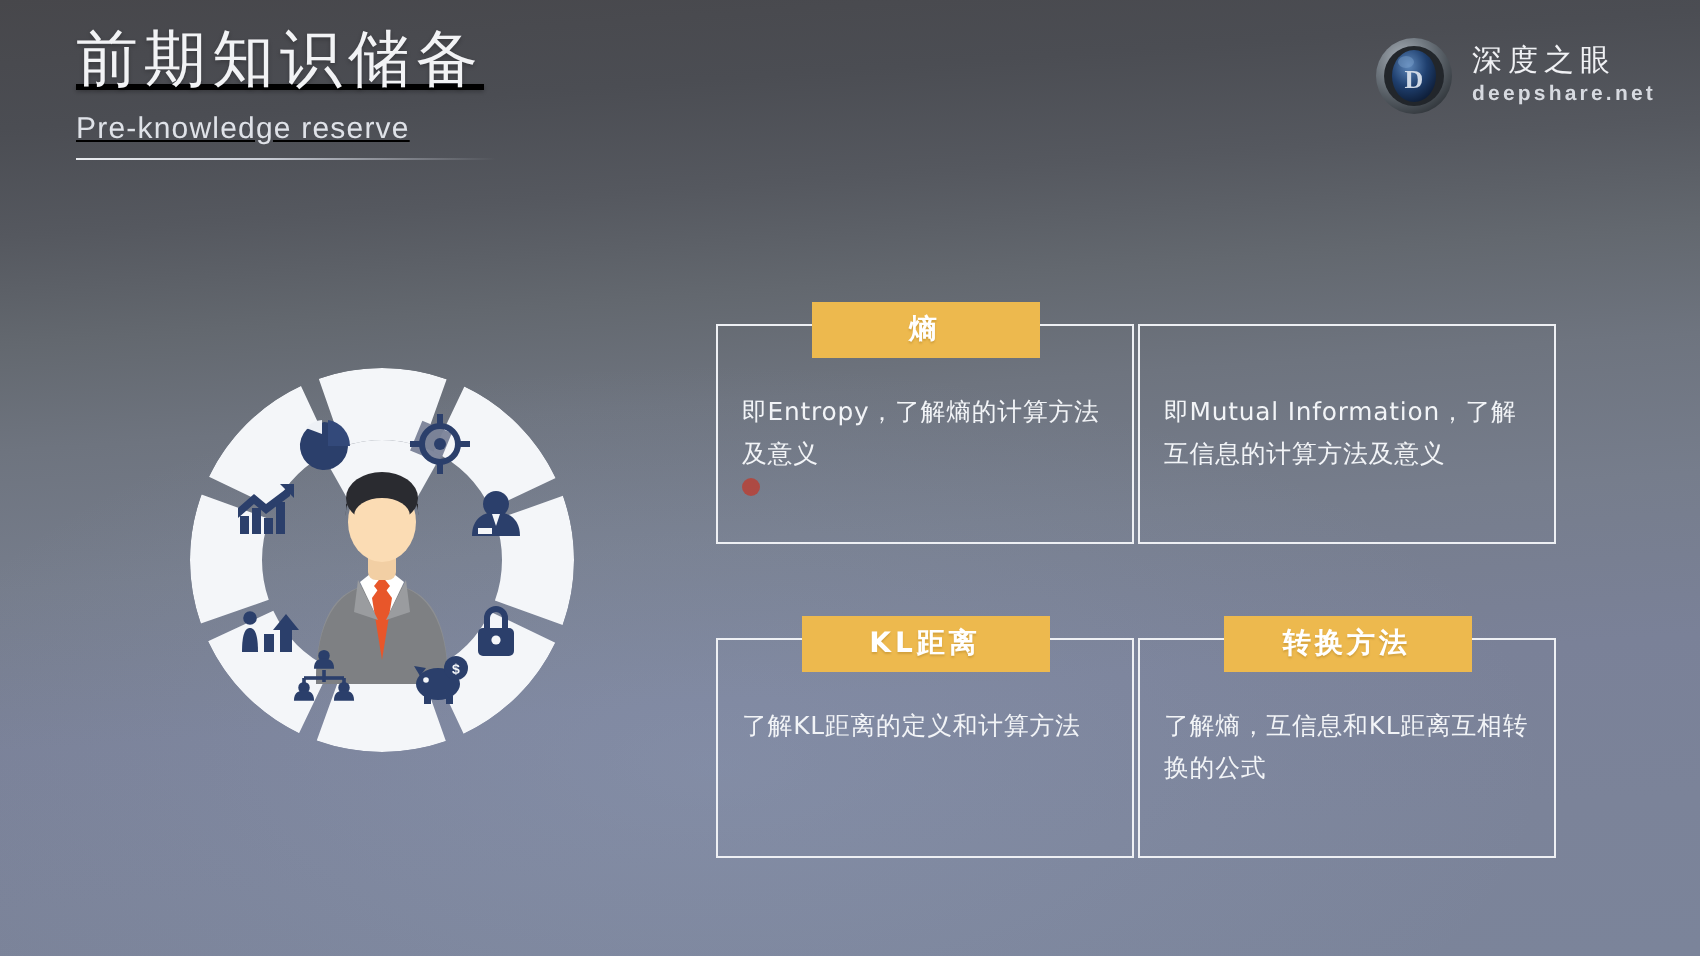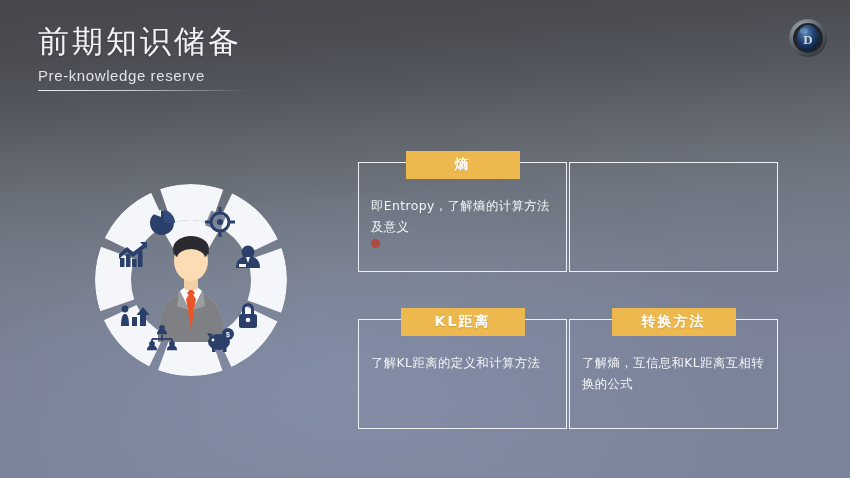--- a/index.html
+++ b/index.html
@@ -13,21 +13,21 @@
     background:linear-gradient(176deg,#47474b 0%,#4b4d53 12%,#55585f 22%,#63686f 32%,#6e747f 42%,#767d8c 55%,#7a8198 70%,#7b8399 85%,#7b849a 100%);
   }
   
   #slide:before{
     content:"";position:absolute;left:0;top:0;right:0;bottom:0;
     background:radial-gradient(ellipse 70% 60% at 42% 80%, rgba(150,165,195,.30), rgba(0,0,0,0) 70%);
     pointer-events:none;
   }
 
   
-  .header{position:absolute;left:38px;top:24px;}
+  .header{position:absolute;left:38px;top:13px;text-decoration:underline;}
   .title-cn{
     color:#f2f3f5;font-size:31px;letter-spacing:3px;line-height:1.15;
     font-family:"DejaVu Sans","Liberation Sans",sans-serif;font-weight:400;
     text-shadow:0 1px 2px rgba(0,0,0,.25);
   }
   .title-en{
     color:#dfe2e8;font-size:15px;letter-spacing:.6px;margin-top:7px;font-weight:300;
   }
   .title-rule{
     margin-top:6px;width:210px;height:1.5px;
@@ -103,20 +103,24 @@
             <stop offset="100%" stop-color="#0d1c35"></stop>
           </radialGradient>
         </defs>
         <circle cx="20" cy="20" r="19" fill="url(#shellg)"></circle>
         <circle cx="20" cy="20" r="15" fill="#22262b"></circle>
         <ellipse cx="20" cy="20" rx="11" ry="13" fill="url(#irisg)"></ellipse>
         <ellipse cx="16" cy="13" rx="4" ry="3" fill="#7fa4cf" opacity=".45"></ellipse>
         <text x="20" y="26" text-anchor="middle" font-size="13" font-weight="bold" font-family="Liberation Serif, serif" fill="#cfd9e6">D</text>
       </svg>
     </div>
+    <div class="logo-text">
+      <div class="logo-cn">深度之眼</div>
+      <div class="logo-en">deepshare.net</div>
+    </div>
   </div>
 
   <div class="circle-wrap">
     <svg class="circle-svg" width="196" height="256" viewBox="0 0 196 256">
       <defs>
         <clipPath id="segclip">
             <circle cx="98" cy="128" r="96"></circle>
           </clipPath>
       </defs>
       <g clip-path="url(#segclip)">
@@ -262,20 +266,21 @@
 
     <div class="card c1">
       <div class="box"></div>
       <div class="badge">熵</div>
       <div class="body">即Entropy，了解熵的计算方法及意义</div>
       <div class="redmark"></div>
     </div>
 
     <div class="card c2">
       <div class="box"></div>
+      <div class="body">即Mutual Information，了解互信息的计算方法及意义</div>
     </div>
 
     <div class="card c4">
       <div class="box"></div>
       <div class="badge">转换方法</div>
       <div class="body">了解熵，互信息和KL距离互相转换的公式</div>
     </div>
 
     <div class="card c3">
       <div class="box"></div>

